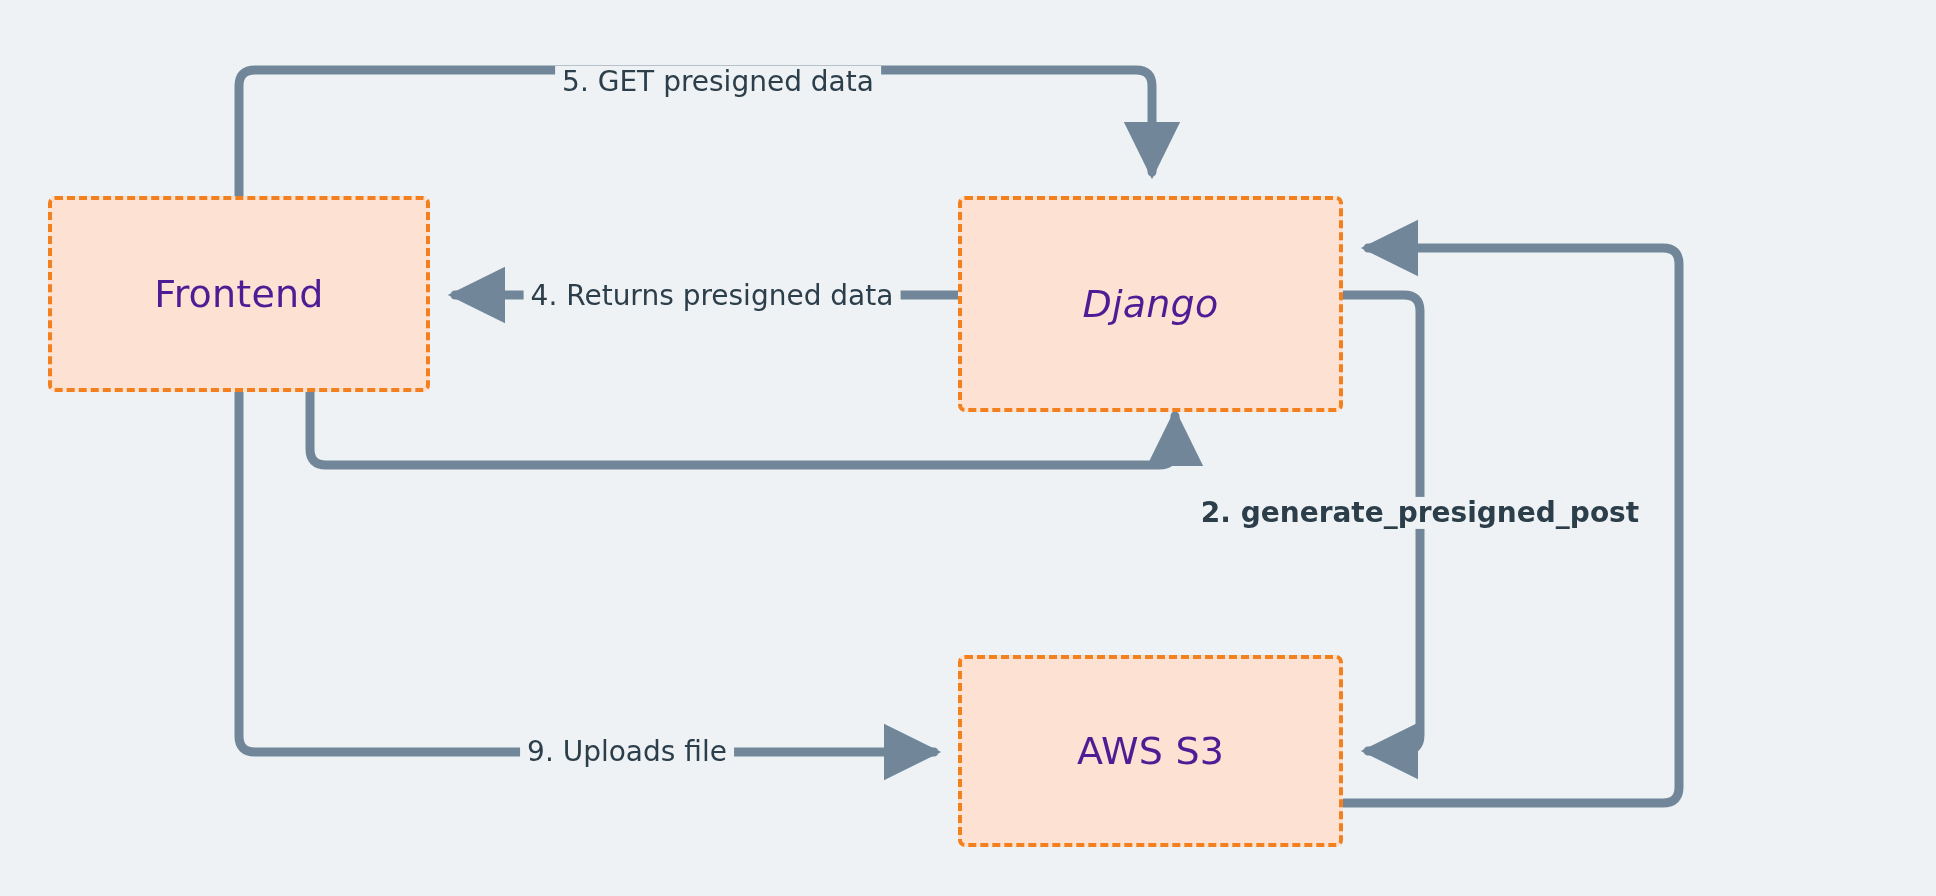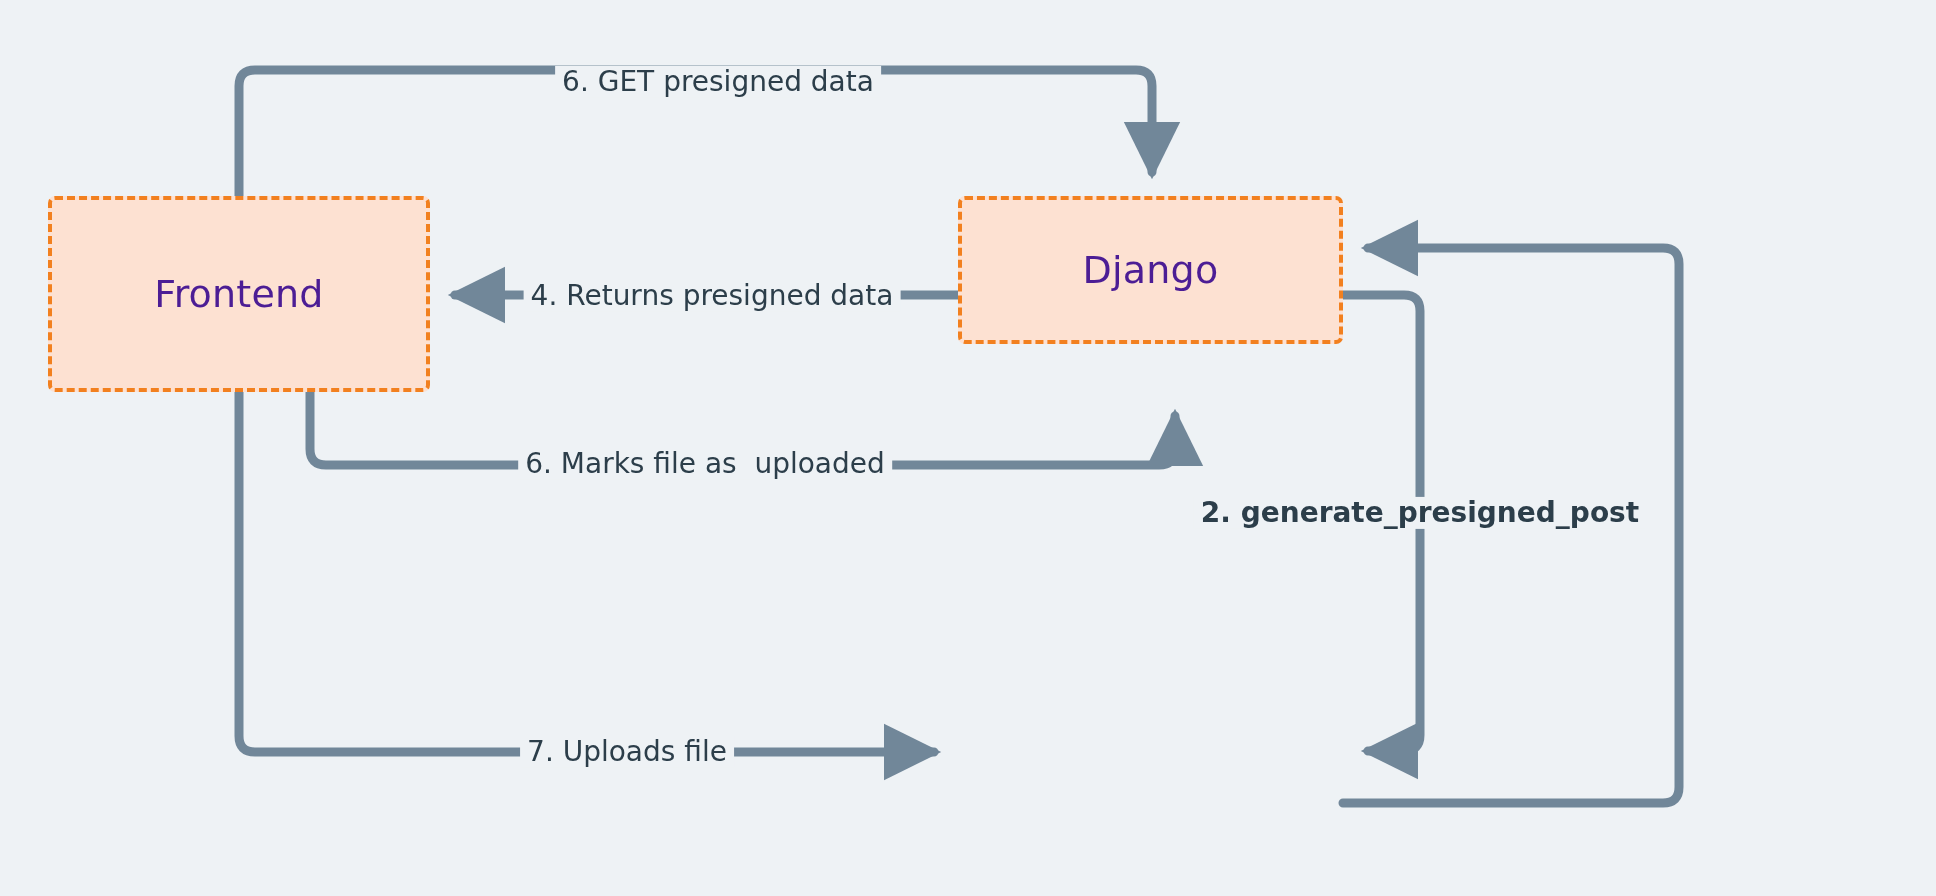--- a/index.html
+++ b/index.html
@@ -74,29 +74,31 @@
       <path d="M 310,392 L 310,449 Q 310,465 326,465 L 1159,465 Q 1175,465 1175,449 L 1175,416" marker-end="url(#arrowhead)"></path>
 
       <path d="M 239,392 L 239,736 Q 239,752 255,752 L 934,752" marker-end="url(#arrowhead)"></path>
     </g>
   </svg>
 
   <div class="node" style="left:48px; top:196px; width:382px; height:196px;">
     <span class="node-label">Frontend</span>
   </div>
 
-  <div class="node" style="left:958px; top:196px; width:385px; height:148px;">
+  <div class="node" style="left:958px; top:196px; width:385px; height:216px;font-style:italic;">
     <span class="node-label">Django</span>
   </div>
 
+  <div class="node" style="left:958px; top:655px; width:385px; height:192px;">
+    <span class="node-label">AWS S3</span>
+  </div>
 
-  <div class="edge-label" style="left:718px; top:82px;">6. GET presigned data</div>
+  <div class="edge-label" style="left:718px; top:82px;">5. GET presigned data</div>
 
   <div class="edge-label" style="left:1420px; top:513px;font-weight:bold;">2. generate_presigned_post</div>
 
 
   <div class="edge-label" style="left:712px; top:296px;text-align:center;">4. Returns presigned data</div>
 
-  <div class="edge-label" style="left:627px; top:752px;">7. Uploads file</div>
+  <div class="edge-label" style="left:627px; top:752px;">9. Uploads file</div>
 
-  <div class="edge-label" style="left:705px; top:464px;">6. Marks file as  uploaded</div>
 
 </div>
 
 </body></html>

